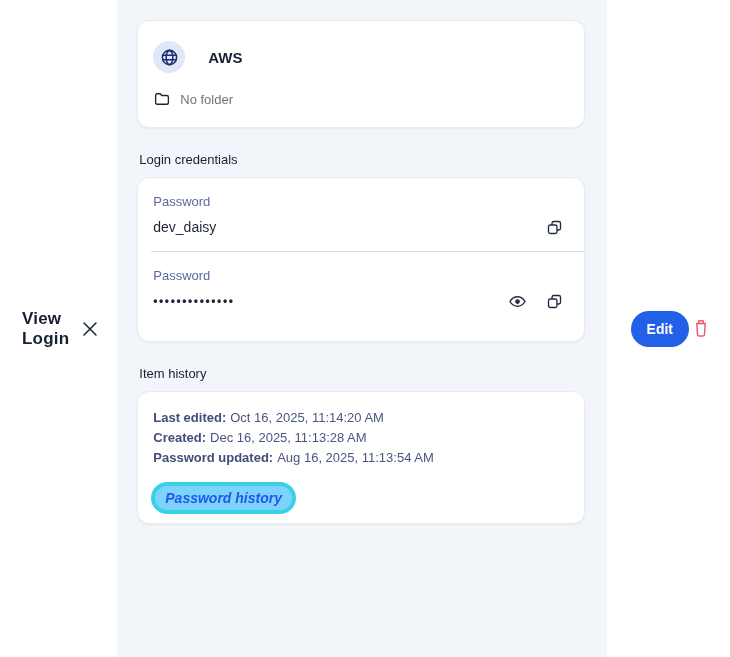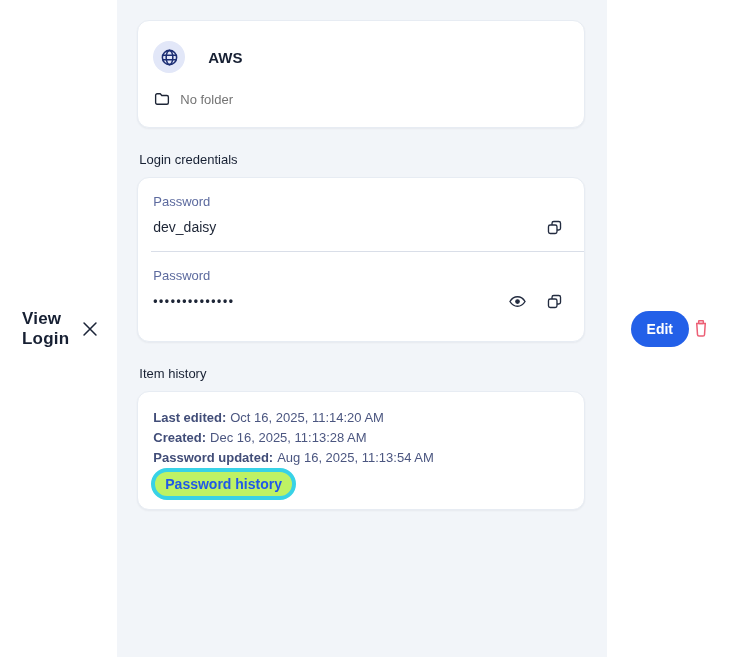--- a/index.html
+++ b/index.html
@@ -41,23 +41,23 @@
   .pw-dots { font-size: 12px; letter-spacing: 1.6px; font-weight: 700; color: #1d2536; }
   .icon-group { display: flex; align-items: center; gap: 17px; padding-right: 4px; }
   .icon-btn { border: none; background: transparent; width: 20px; height: 20px; cursor: pointer;
               display: flex; align-items: center; justify-content: center; padding: 0; }
 
   
   .history-card { padding: 16px 15px 9px; }
   .history-row { font-size: 13px; color: #4b5680; line-height: 20px; }
   .history-row b { font-weight: 700; color: #414d78; }
   .history-row span { margin-left: 4px; }
-  .pw-history-wrap { margin-top: 0; margin-left: -2px; display: inline-block;
+  .pw-history-wrap { margin-top: 14px; margin-left: -2px; display: inline-block;
                      border: 4px solid #38d2e6; border-radius: 17px; padding: 3px 10px;
-                     background: #bef264; }
+                     background: #7dd3fc; font-style: italic; }
   .pw-history-link { font-size: 14px; font-weight: 700; color: #2158e8; text-decoration: none;
                      cursor: pointer; }
 
   
   .dialog-footer { flex: 0 0 72px; background: #fff; display: flex; align-items: center;
                    justify-content: space-between; padding: 0 17px 0 24px; }
   .edit-btn { height: 36px; padding: 0 16px; border-radius: 18px; background: #2360e8;
               border: none; color: #ffffff; font-size: 14px; font-weight: 700; cursor: pointer;
               font-family: inherit; }
   .trash-btn { border: none; background: transparent; width: 24px; height: 24px; cursor: pointer;

